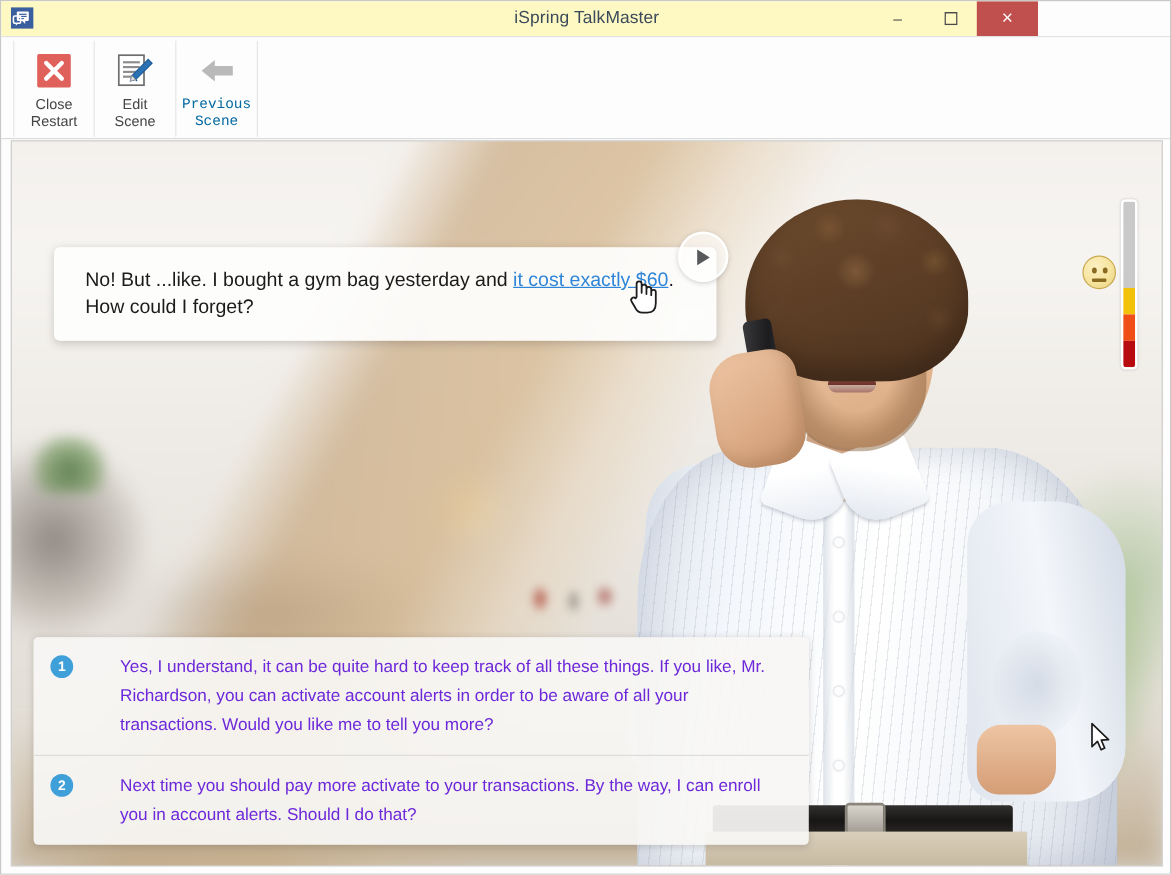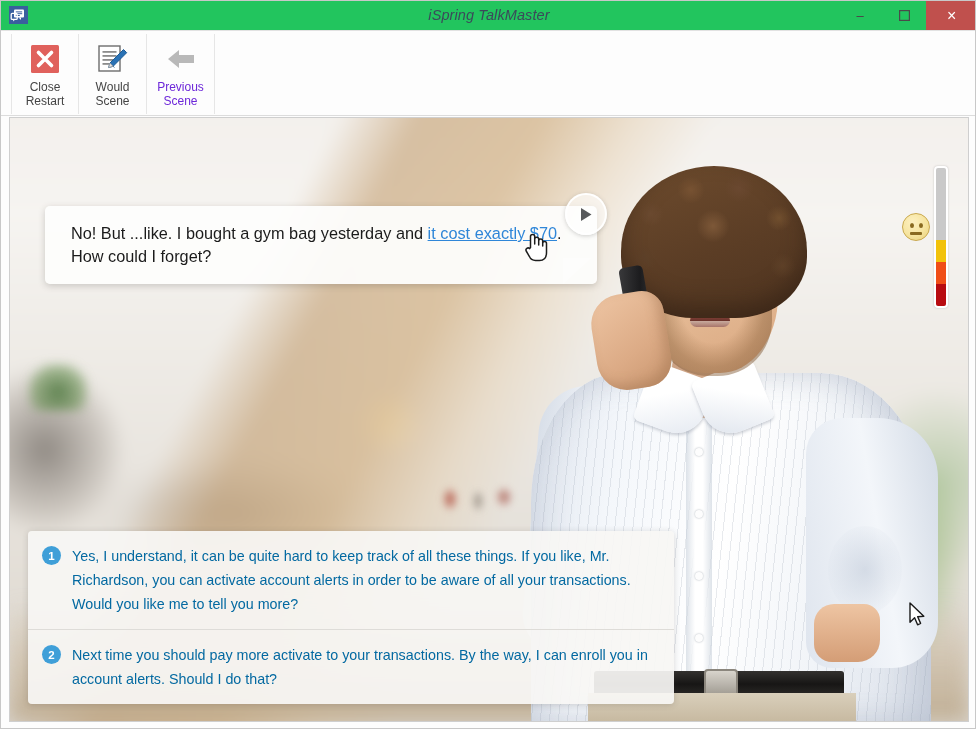--- a/index.html
+++ b/index.html
@@ -13,25 +13,24 @@
   .window{
     position:relative;width:976px;height:729px;
     background:#fdfdfd;
     border:1px solid #c8c8c8;
     box-sizing:border-box;
     overflow:hidden;
   }
 
   
   .titlebar{
-    position:absolute;left:0;top:0;width:976px;height:29px;
-    background:#22c55e;
+    position:absolute;left:0;top:0;width:864px;height:29px;
+    background:#fef9c3;
     display:flex;align-items:center;
     box-sizing:border-box;
-    font-style:italic;
   }
   .app-icon{
     position:absolute;left:7px;top:4px;width:21px;height:20px;
     display:flex;align-items:center;justify-content:center;
   }
   .title-text{
     position:absolute;left:0;top:0;width:976px;height:29px;
     line-height:29px;text-align:center;
     font-size:14.5px;color:#3b4a5a;letter-spacing:.1px;
   }
@@ -60,21 +59,21 @@
     border-right:1px solid #e6e6e6;
     box-sizing:border-box;padding-top:7px;
     cursor:default;background:transparent;
   }
   .tb-btn:first-child{border-left:1px solid #e6e6e6;}
   .tb-icon{height:36px;display:flex;align-items:center;justify-content:center;}
   .tb-label{
     font-size:12px;color:#444;line-height:14px;text-align:center;
     margin-top:3px;
   }
-  .tb-btn.disabled .tb-label{color:#6d28d9;}
+  .tb-btn.disabled .tb-label{color:#0369a1;font-family:Liberation Mono, monospace;}
 
   
   .stage{
     position:absolute;left:8px;top:116px;width:960px;height:605px;
     border:1px solid #cfcfcf;
     box-sizing:border-box;
     overflow:hidden;
     background:#d8d6d2;
   }
   
@@ -300,21 +299,21 @@
     padding:13px 16px 13px 14px;
     cursor:pointer;
   }
   .answer + .answer{border-top:1px solid #dedcd8;}
   .ans-num{
     flex:0 0 auto;width:19px;height:19px;border-radius:50%;
     background:#3f9fd8;color:#fff;font-size:11.5px;
     display:flex;align-items:center;justify-content:center;
     margin-top:2px;font-weight:600;
   }
-  .ans-text{font-size:14.3px;line-height:24px;color:#0369a1;}
+  .ans-text{font-size:14.3px;line-height:24px;color:#6d28d9;margin-left:28px;}
 
   
   .cursor-hand{position:absolute;left:521px;top:229px;width:26px;height:32px;}
   .cursor-arrow{position:absolute;left:908px;top:601px;width:18px;height:26px;}
 </style>
 </head>
 <body>
 
 <div class="window">
 
@@ -366,21 +365,21 @@
             <rect x="5.5" y="7" width="14" height="1.8" fill="#8c8c8c"></rect>
             <rect x="5.5" y="11" width="14" height="1.8" fill="#8c8c8c"></rect>
             <rect x="5.5" y="15" width="14" height="1.8" fill="#8c8c8c"></rect>
             <rect x="5.5" y="19" width="9" height="1.8" fill="#8c8c8c"></rect>
             <path d="M26.5 5.5 l3.2 3.2 l-13.6 13.6 l-4.4 1.2 l1.2 -4.4 z" fill="#2a72b5" stroke="#1d5c96" stroke-width="1"></path>
             <path d="M12.9 19.1 l4.4 4.4" stroke="#1d5c96" stroke-width="1"></path>
             <path d="M11.7 23.5 l1.2 -4.4 l3.2 3.2 z" fill="#e9e9e9" stroke="#9a9a9a" stroke-width=".8"></path>
           </svg>
         </div>
         <div class="tb-label">
-          <span>Would</span><br>
+          <span>Edit</span><br>
           <span>Scene</span>
         </div>
       </div>
 
       <div class="tb-btn disabled">
         <div class="tb-icon">
           <svg width="32" height="28" viewBox="0 0 32 28" aria-hidden="true">
             <path d="M3 14 L14 5 L14 10 L29 10 L29 18 L14 18 L14 23 Z" fill="#b9b9b9"></path>
           </svg>
         </div>
@@ -427,21 +426,21 @@
       <div class="ch-nose"></div>
       <div class="ch-beard"></div>
       <div class="ch-mouth"></div>
       <div class="ch-hair"></div>
       <div class="ch-phone"></div>
       <div class="ch-hand"></div>
     </div>
 
     <div class="bubble-tail"></div>
     <div class="bubble">
-      <div class="bubble-text"><span>No! But ...like. I bought a gym bag yesterday and </span><span class="bubble-link">it cost exactly $70</span><span>. How could I forget?</span></div>
+      <div class="bubble-text"><span>No! But ...like. I bought a gym bag yesterday and </span><span class="bubble-link">it cost exactly $60</span><span>. How could I forget?</span></div>
     </div>
 
     <div class="play-btn">
       <svg width="14" height="15" viewBox="0 0 14 15" aria-hidden="true">
         <path d="M2 1 L12.5 7.5 L2 14 Z" fill="#57595b"></path>
       </svg>
     </div>
 
     <div class="mood">
       <div class="mood-face">

